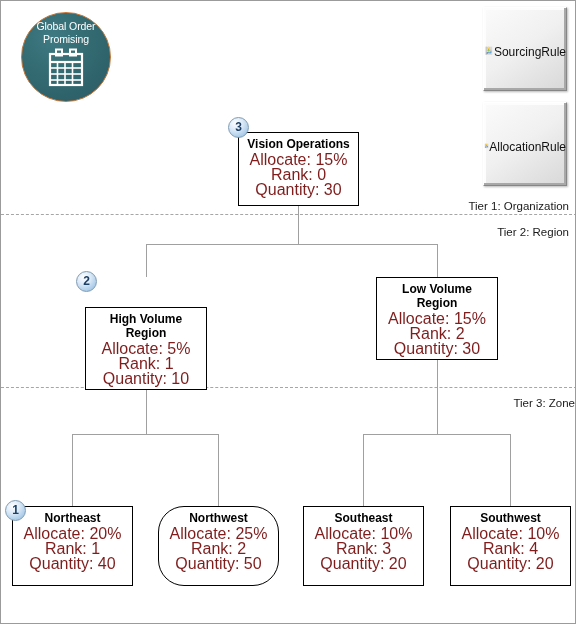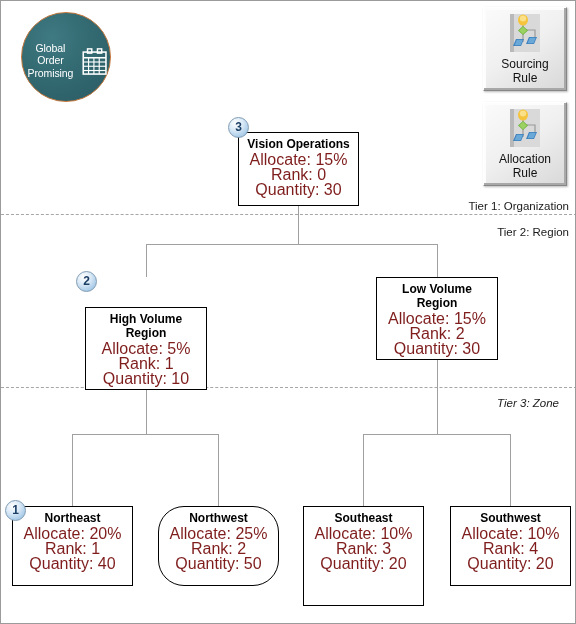--- a/index.html
+++ b/index.html
@@ -26,21 +26,21 @@
     position: absolute;
     left: 20px;
     top: 11px;
     width: 90px;
     height: 90px;
     border-radius: 50%;
     background: radial-gradient(circle at 34% 28%, #3f7981 0%, #336a72 45%, #2a5a63 100%);
     border: 1px solid #c4763a;
     box-sizing: border-box;
     display: flex;
-    flex-direction: row;
+    flex-direction: column;
     align-items: center;
     justify-content: flex-start;
     padding-top: 7px;
   }
   .brand-title {
     color: #ffffff;
     font-size: 10.5px;
     line-height: 12.5px;
     text-align: center;
     width: 80px;
@@ -55,21 +55,21 @@
     position: absolute;
     width: 84px;
     height: 84px;
     background: linear-gradient(145deg, #fbfbfb 0%, #f0f0f0 48%, #d8d8d8 100%);
     border: 1px solid #868686;
     border-top-color: #ffffff;
     border-left-color: #ffffff;
     box-shadow: inset -2px -2px 0 #a8a8a8, inset 2px 2px 0 #fdfdfd, 1px 1px 2px rgba(0,0,0,0.28);
     box-sizing: border-box;
     display: flex;
-    flex-direction: column;
+    flex-direction: row;
     align-items: center;
     justify-content: flex-start;
     padding-top: 5px;
   }
   #sourcing-rule-button { left: 482px; top: 6px; }
   #allocation-rule-button { left: 482px; top: 101px; }
   .rule-label {
     font-size: 12px;
     line-height: 14px;
     color: #111111;
@@ -198,21 +198,21 @@
     <div class="rule-label">Allocation</div>
     <div class="rule-label">Rule</div>
   </div>
 
   <div class="tier-divider" style="top:213px;"></div>
   <div class="tier-label" style="right:6px; top:199px;">Tier 1: Organization</div>
 
   <div class="tier-label" style="right:6px; top:225px;">Tier 2: Region</div>
 
   <div class="tier-divider" style="top:386px;"></div>
-  <div class="tier-label" style="right:16px; top:396px;font-style:italic;">Tier 3: Zone</div>
+  <div class="tier-label" style="right:0; top:396px;">Tier 3: Zone</div>
 
   <div class="conn conn-v" style="left:297px; top:204px; height:40px;"></div>
   <div class="conn conn-h" style="left:145px; top:243px; width:291px;"></div>
   <div class="conn conn-v" style="left:145px; top:243px; height:33px;"></div>
   <div class="conn conn-v" style="left:436px; top:243px; height:33px;"></div>
 
   <div class="conn conn-v" style="left:145px; top:358px; height:76px;"></div>
   <div class="conn conn-h" style="left:71px; top:433px; width:147px;"></div>
   <div class="conn conn-v" style="left:71px; top:433px; height:72px;"></div>
   <div class="conn conn-v" style="left:217px; top:433px; height:72px;"></div>
@@ -253,21 +253,21 @@
   </div>
   <div class="badge" style="left:4px; top:499px;">1</div>
 
   <div class="node" style="left:157px; top:505px; width:121px; height:80px;border-radius:26px;">
     <div class="node-title">Northwest</div>
     <div class="node-line">Allocate: 25%</div>
     <div class="node-line">Rank: 2</div>
     <div class="node-line">Quantity: 50</div>
   </div>
 
-  <div class="node" style="left:302px; top:505px; width:121px; height:100px;">
+  <div class="node" style="left:302px; top:505px; width:121px; height:80px;">
     <div class="node-title">Southeast</div>
     <div class="node-line">Allocate: 10%</div>
     <div class="node-line">Rank: 3</div>
     <div class="node-line">Quantity: 20</div>
   </div>
 
   <div class="node" style="left:449px; top:505px; width:121px; height:80px;">
     <div class="node-title">Southwest</div>
     <div class="node-line">Allocate: 10%</div>
     <div class="node-line">Rank: 4</div>

